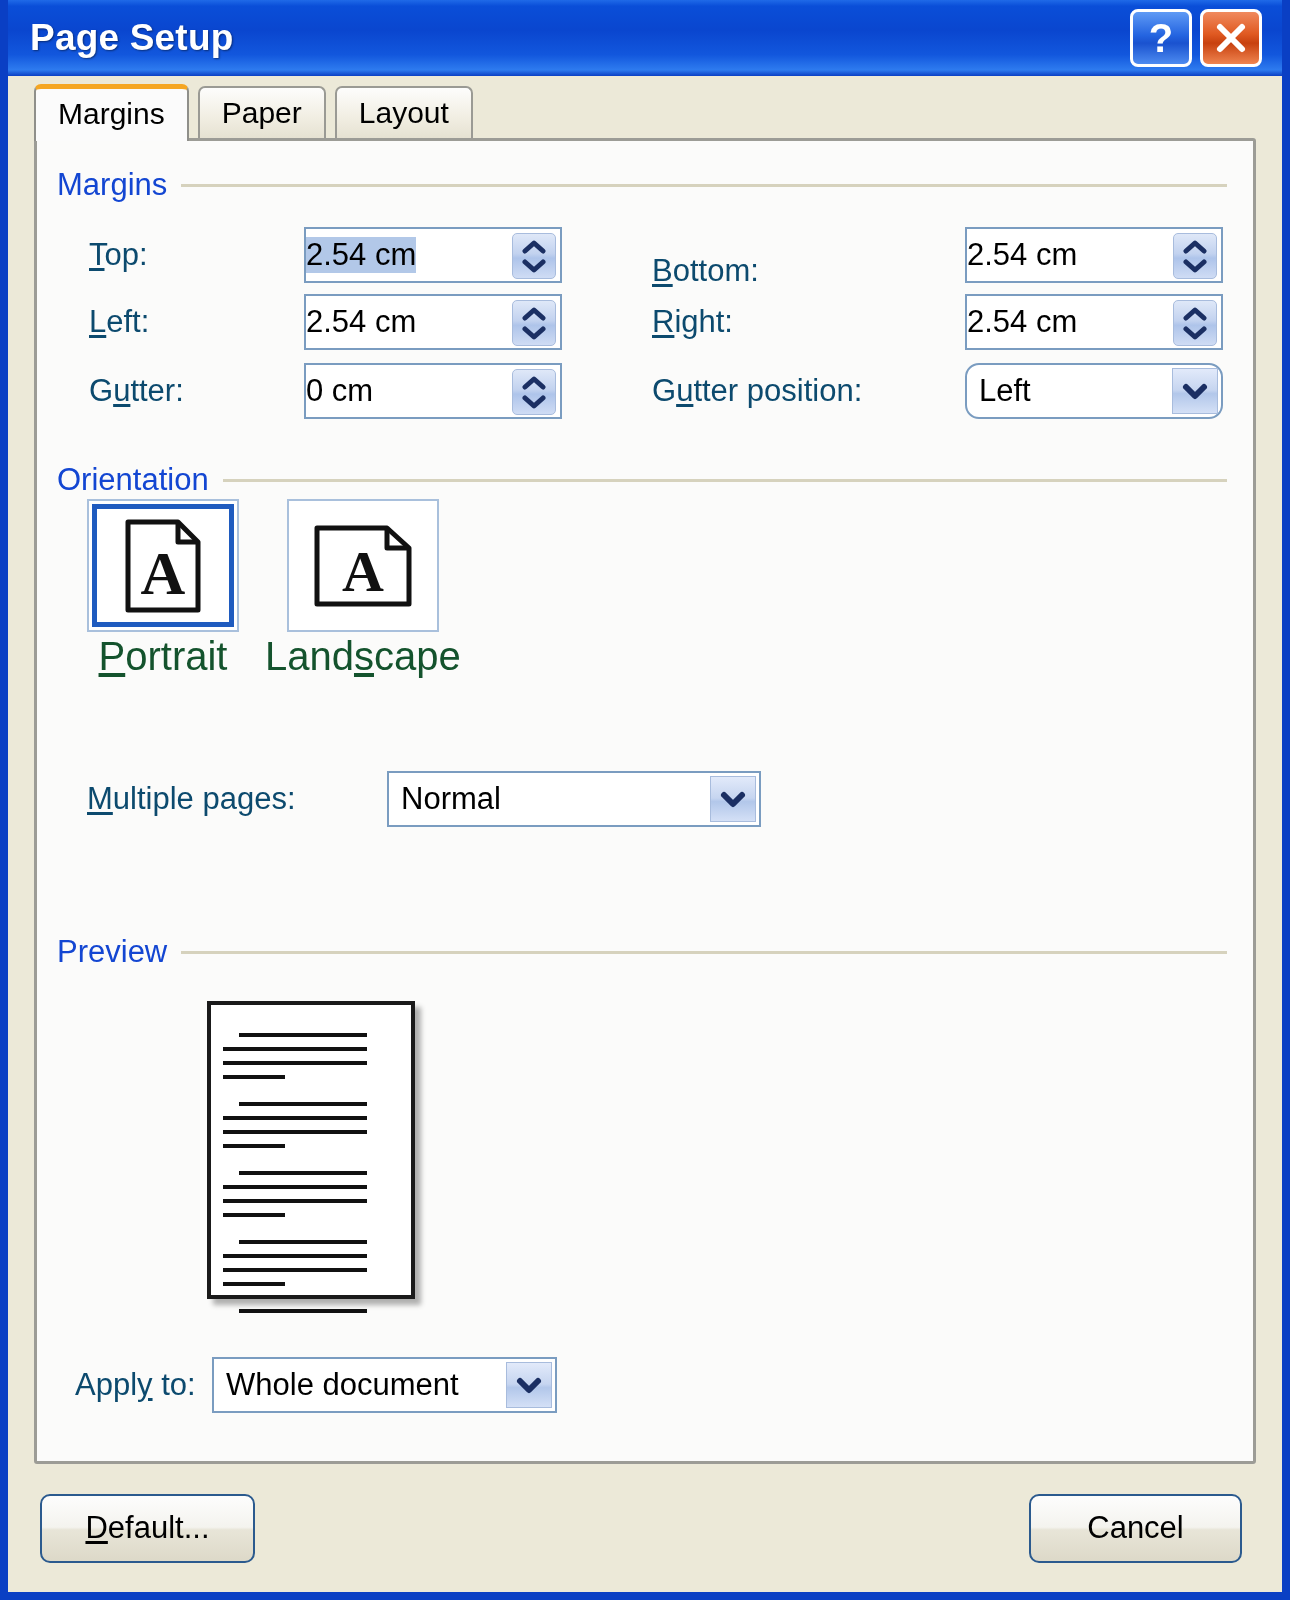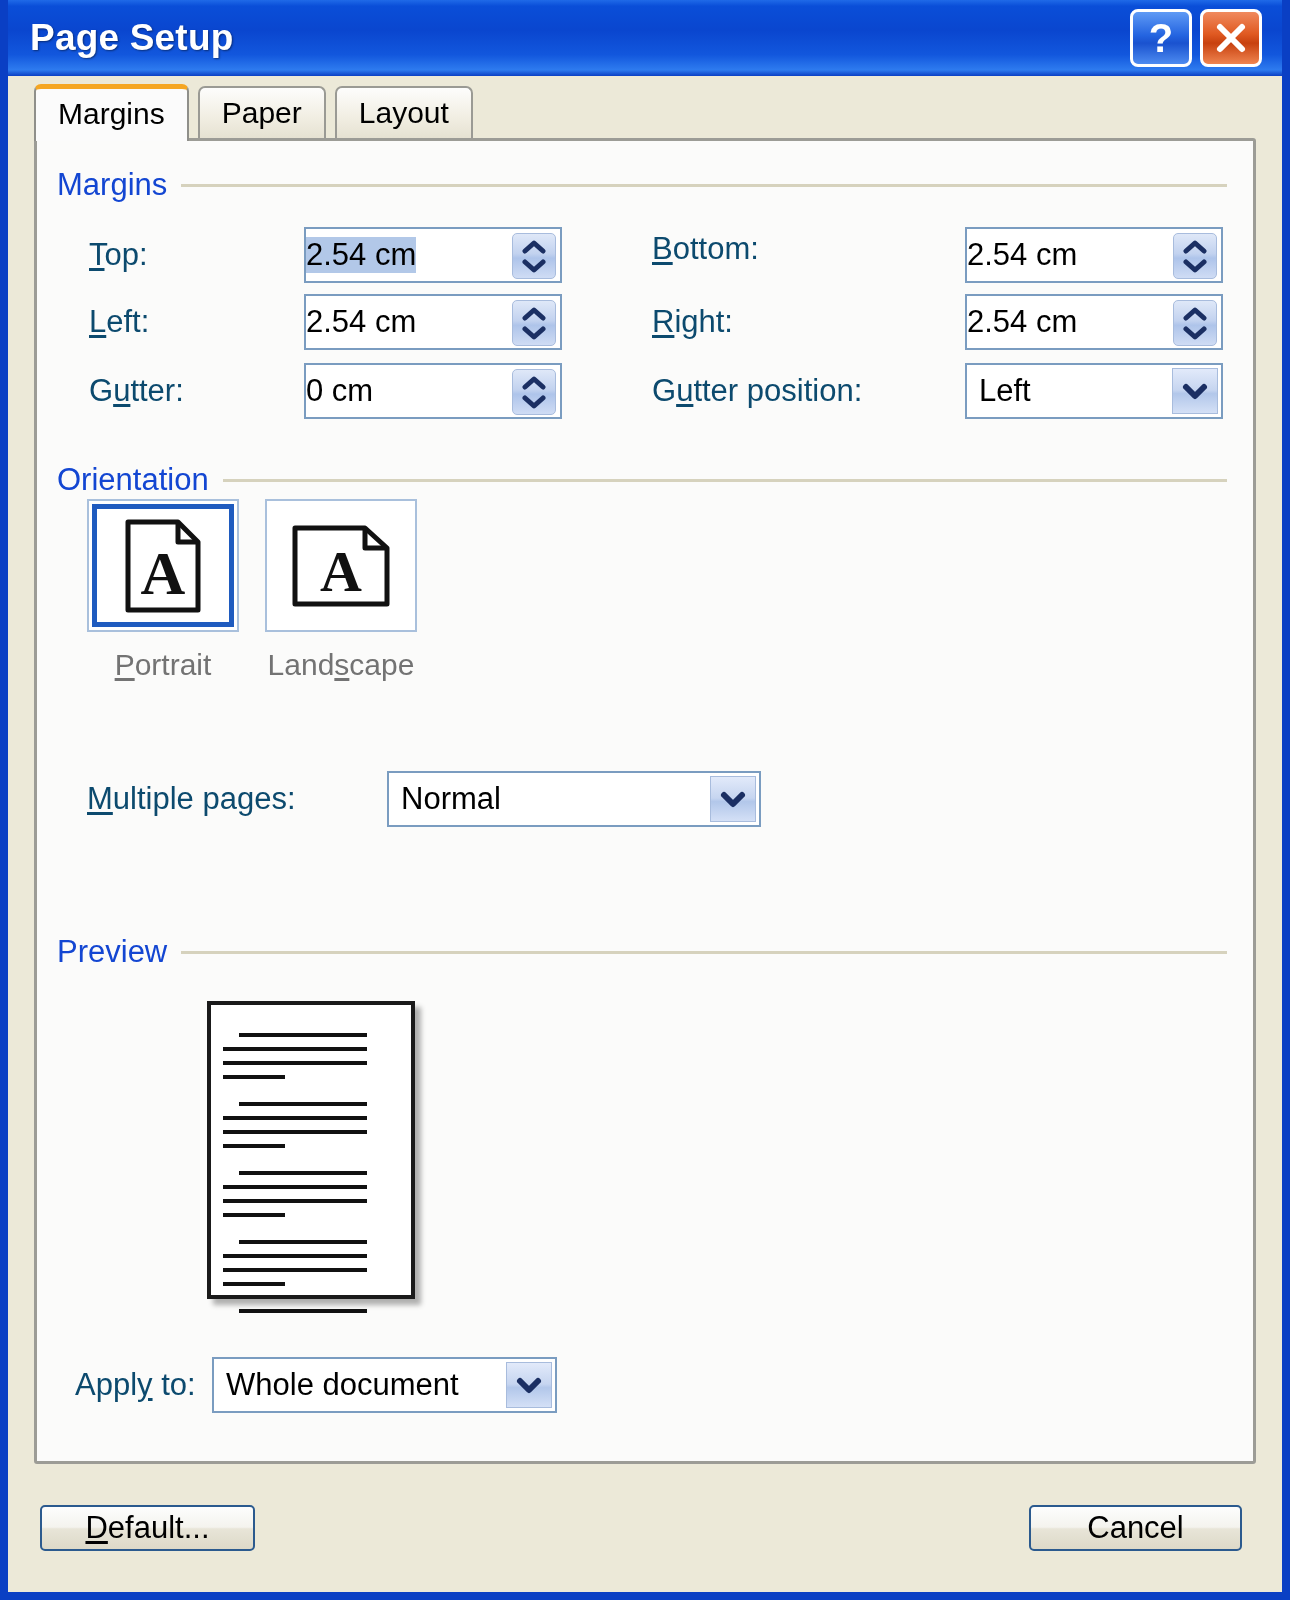--- a/index.html
+++ b/index.html
@@ -234,23 +234,23 @@
   .orient-inner-sel {
     width: 100%; height: 100%;
     border: 5px solid #1f5bbf;
     box-sizing: border-box;
     display: flex;
     align-items: center;
     justify-content: center;
     background: #ffffff;
   }
   .orient-label {
-    margin-top: 16px;
-    font-size: 30px;
-    color: #737373;
+    margin-top: 2px;
+    font-size: 40px;
+    color: #14532d;
     white-space: nowrap;
   }
 
   
   .preview-page {
     width: 208px;
     height: 298px;
     background: #ffffff;
     border: 4px solid #1a1a1a;
     box-sizing: border-box;
@@ -262,24 +262,24 @@
   .footer {
     flex: 0 0 auto;
     height: 128px;
     display: flex;
     align-items: center;
     padding: 0 30px;
     box-sizing: border-box;
     position: relative;
   }
   .btn {
-    height: 46px;
+    height: 69px;
     box-sizing: border-box;
     border: 2px solid #2b5a8e;
-    border-radius: 5px;
+    border-radius: 10px;
     background: linear-gradient(180deg, #fdfdfd 0%, #f4f3ee 48%, #e8e5d8 52%, #ddd9c8 100%);
     font-size: 31px;
     color: #000;
     display: flex;
     align-items: center;
     justify-content: center;
     white-space: nowrap;
   }
   .btn.default-btn {
     border: 4px solid #3f7fd8;
@@ -333,21 +333,21 @@
       <div class="spin-btns">
         <svg class="chev" width="26" height="15" viewBox="0 0 26 15">
             <polyline points="4,11 13,3 22,11" fill="none" stroke="#1b2f63" stroke-width="5" stroke-linecap="round" stroke-linejoin="round"></polyline>
           </svg>
         <svg class="chev" width="26" height="15" viewBox="0 0 26 15">
             <polyline points="4,4 13,12 22,4" fill="none" stroke="#1b2f63" stroke-width="5" stroke-linecap="round" stroke-linejoin="round"></polyline>
           </svg>
       </div>
     </div>
 
-    <div class="field-label" style="position:absolute; left:615px; top:90px;">
+    <div class="field-label" style="position:absolute; left:615px; top:112px;">
       <u>B</u><span>ottom:</span>
     </div>
     <div class="spinbox" style="position:absolute; left:928px; top:86px;">
       <span class="val">2.54 cm</span>
       <div class="spin-btns">
         <svg class="chev" width="26" height="15" viewBox="0 0 26 15">
             <polyline points="4,11 13,3 22,11" fill="none" stroke="#1b2f63" stroke-width="5" stroke-linecap="round" stroke-linejoin="round"></polyline>
           </svg>
         <svg class="chev" width="26" height="15" viewBox="0 0 26 15">
             <polyline points="4,4 13,12 22,4" fill="none" stroke="#1b2f63" stroke-width="5" stroke-linecap="round" stroke-linejoin="round"></polyline>
@@ -396,21 +396,21 @@
           </svg>
         <svg class="chev" width="26" height="15" viewBox="0 0 26 15">
             <polyline points="4,4 13,12 22,4" fill="none" stroke="#1b2f63" stroke-width="5" stroke-linecap="round" stroke-linejoin="round"></polyline>
           </svg>
       </div>
     </div>
 
     <div class="field-label" style="position:absolute; left:615px; top:232px;">
       <span>G</span><u>u</u><span>tter position:</span>
     </div>
-    <div class="combo" style="position:absolute; left:928px; top:222px; width:258px;">
+    <div class="combo" style="position:absolute; left:928px; top:222px; width:258px;border-radius:14px;">
       <span class="val">Left</span>
       <div class="combo-btn">
         <svg width="30" height="20" viewBox="0 0 30 20">
             <polyline points="6,6 15,15 24,6" fill="none" stroke="#1b2f63" stroke-width="6" stroke-linecap="round" stroke-linejoin="round"></polyline>
           </svg>
       </div>
     </div>
 
     <div class="group-head" style="position:absolute; left:20px; top:296px; width:1170px;margin-top:25px;">
       <span class="gh-label">Orientation</span>

